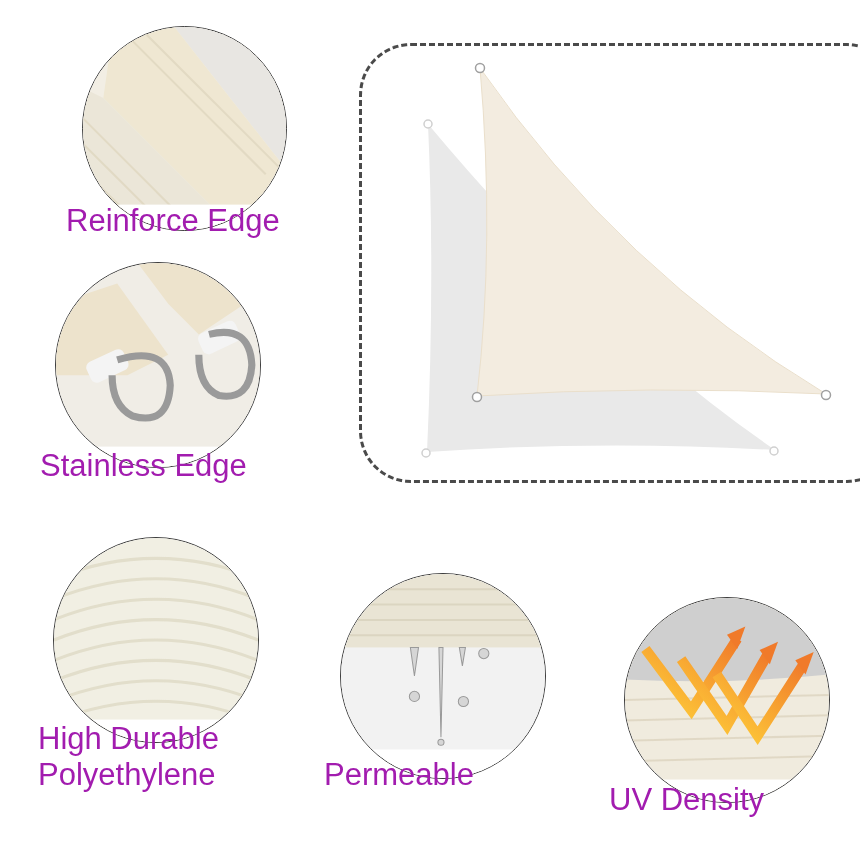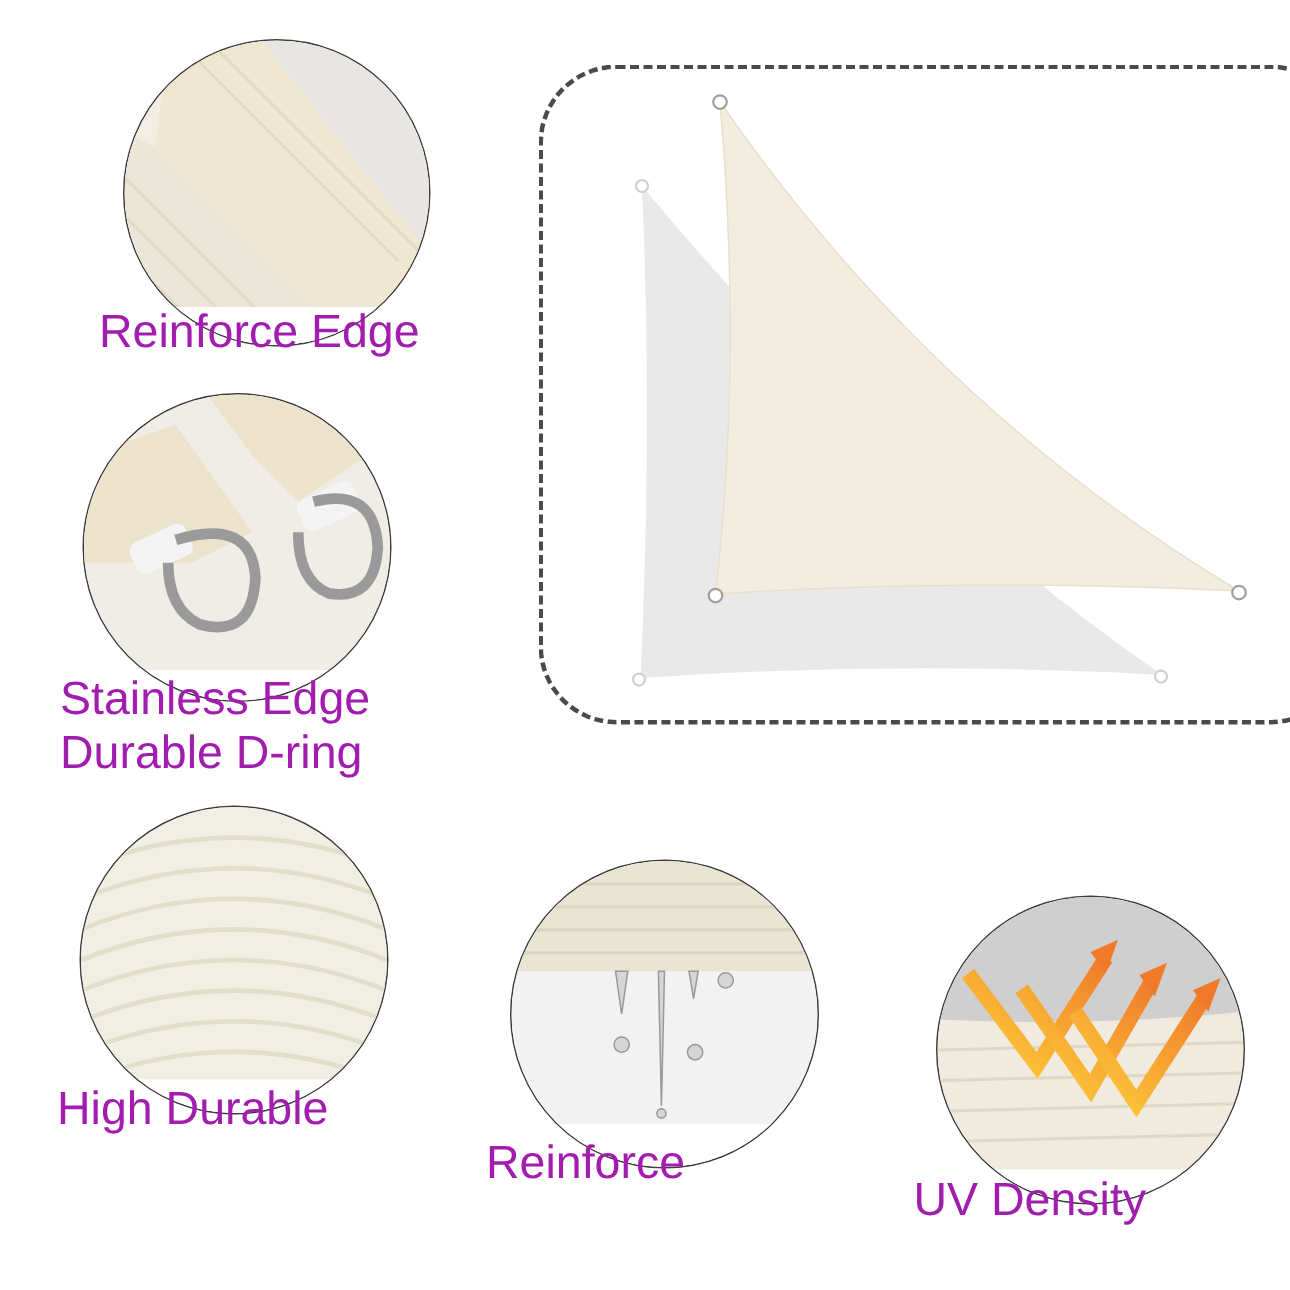--- a/index.html
+++ b/index.html
@@ -47,21 +47,20 @@
       <polygon points="80,0 200,0 200,30 140,70 110,40" fill="#ede3cc"></polygon>
       <rect x="30" y="90" width="40" height="22" rx="6" fill="#f4f4f4" transform="rotate(-25 50 100)"></rect>
       <rect x="140" y="62" width="40" height="22" rx="6" fill="#f4f4f4" transform="rotate(-25 160 73)"></rect>
       <path d="M60 95 Q110 80 112 120 Q110 160 75 150 Q55 140 55 110" fill="none" stroke="#9a9a9a" stroke-width="7"></path>
       <path d="M150 70 Q190 60 192 100 Q190 135 160 130 Q140 122 140 90" fill="none" stroke="#9a9a9a" stroke-width="7"></path>
       <rect y="180" width="200" height="20" fill="#ffffff"></rect>
     </svg>
   </div>
   <div class="label" style="left:40px;top:448px;width:238px;">
     <div>Stainless Edge</div>
-    <div>Durable D-ring</div>
   </div>
 </div>
 
 <div class="feature">
   <div class="disc" style="left:53px;top:537px;width:206px;height:206px;">
     <svg viewBox="0 0 200 200" preserveAspectRatio="none">
       <rect width="200" height="200" fill="#f1efe3"></rect>
       <g stroke="#e0dcc8" stroke-width="3" fill="none" opacity="0.9">
         <path d="M0 40 Q100 0 200 40"></path>
         <path d="M0 60 Q100 20 200 60"></path>
@@ -70,20 +69,21 @@
         <path d="M0 120 Q100 80 200 120"></path>
         <path d="M0 140 Q100 100 200 140"></path>
         <path d="M0 160 Q100 120 200 160"></path>
         <path d="M0 180 Q100 140 200 180"></path>
       </g>
       <rect y="178" width="200" height="22" fill="#ffffff"></rect>
     </svg>
   </div>
   <div class="label" style="left:38px;top:721px;width:238px;">
     <div>High Durable</div>
+    <div>Polyethylene</div>
   </div>
 </div>
 
 <div class="feature">
   <div class="disc" style="left:340px;top:573px;width:206px;height:206px;">
     <svg viewBox="0 0 200 200" preserveAspectRatio="none">
       <rect width="200" height="200" fill="#f2f2f2"></rect>
       <rect width="200" height="72" fill="#e9e4d4"></rect>
       <g stroke="#d8d1bc" stroke-width="2" opacity="0.8">
         <line x1="0" y1="15" x2="200" y2="15"></line>
@@ -97,21 +97,21 @@
         <path d="M96 72 L98 160 L100 72 Z"></path>
         <circle cx="98" cy="165" r="3"></circle>
         <path d="M116 72 L119 90 L122 72 Z"></path>
         <circle cx="120" cy="125" r="5"></circle>
         <circle cx="140" cy="78" r="5"></circle>
       </g>
       <rect y="172" width="200" height="28" fill="#ffffff"></rect>
     </svg>
   </div>
   <div class="label" style="left:324px;top:757px;width:238px;">
-    <span>Reinforce</span>
+    <span>Permeable</span>
   </div>
 </div>
 
 <div class="feature">
   <div class="disc" style="left:624px;top:597px;width:206px;height:206px;">
     <svg viewBox="0 0 200 200" preserveAspectRatio="none">
       <defs>
         <linearGradient id="uvg" x1="0" y1="1" x2="1" y2="0">
           <stop offset="0" stop-color="#ffd13a"></stop>
           <stop offset="1" stop-color="#f07a2a"></stop>

